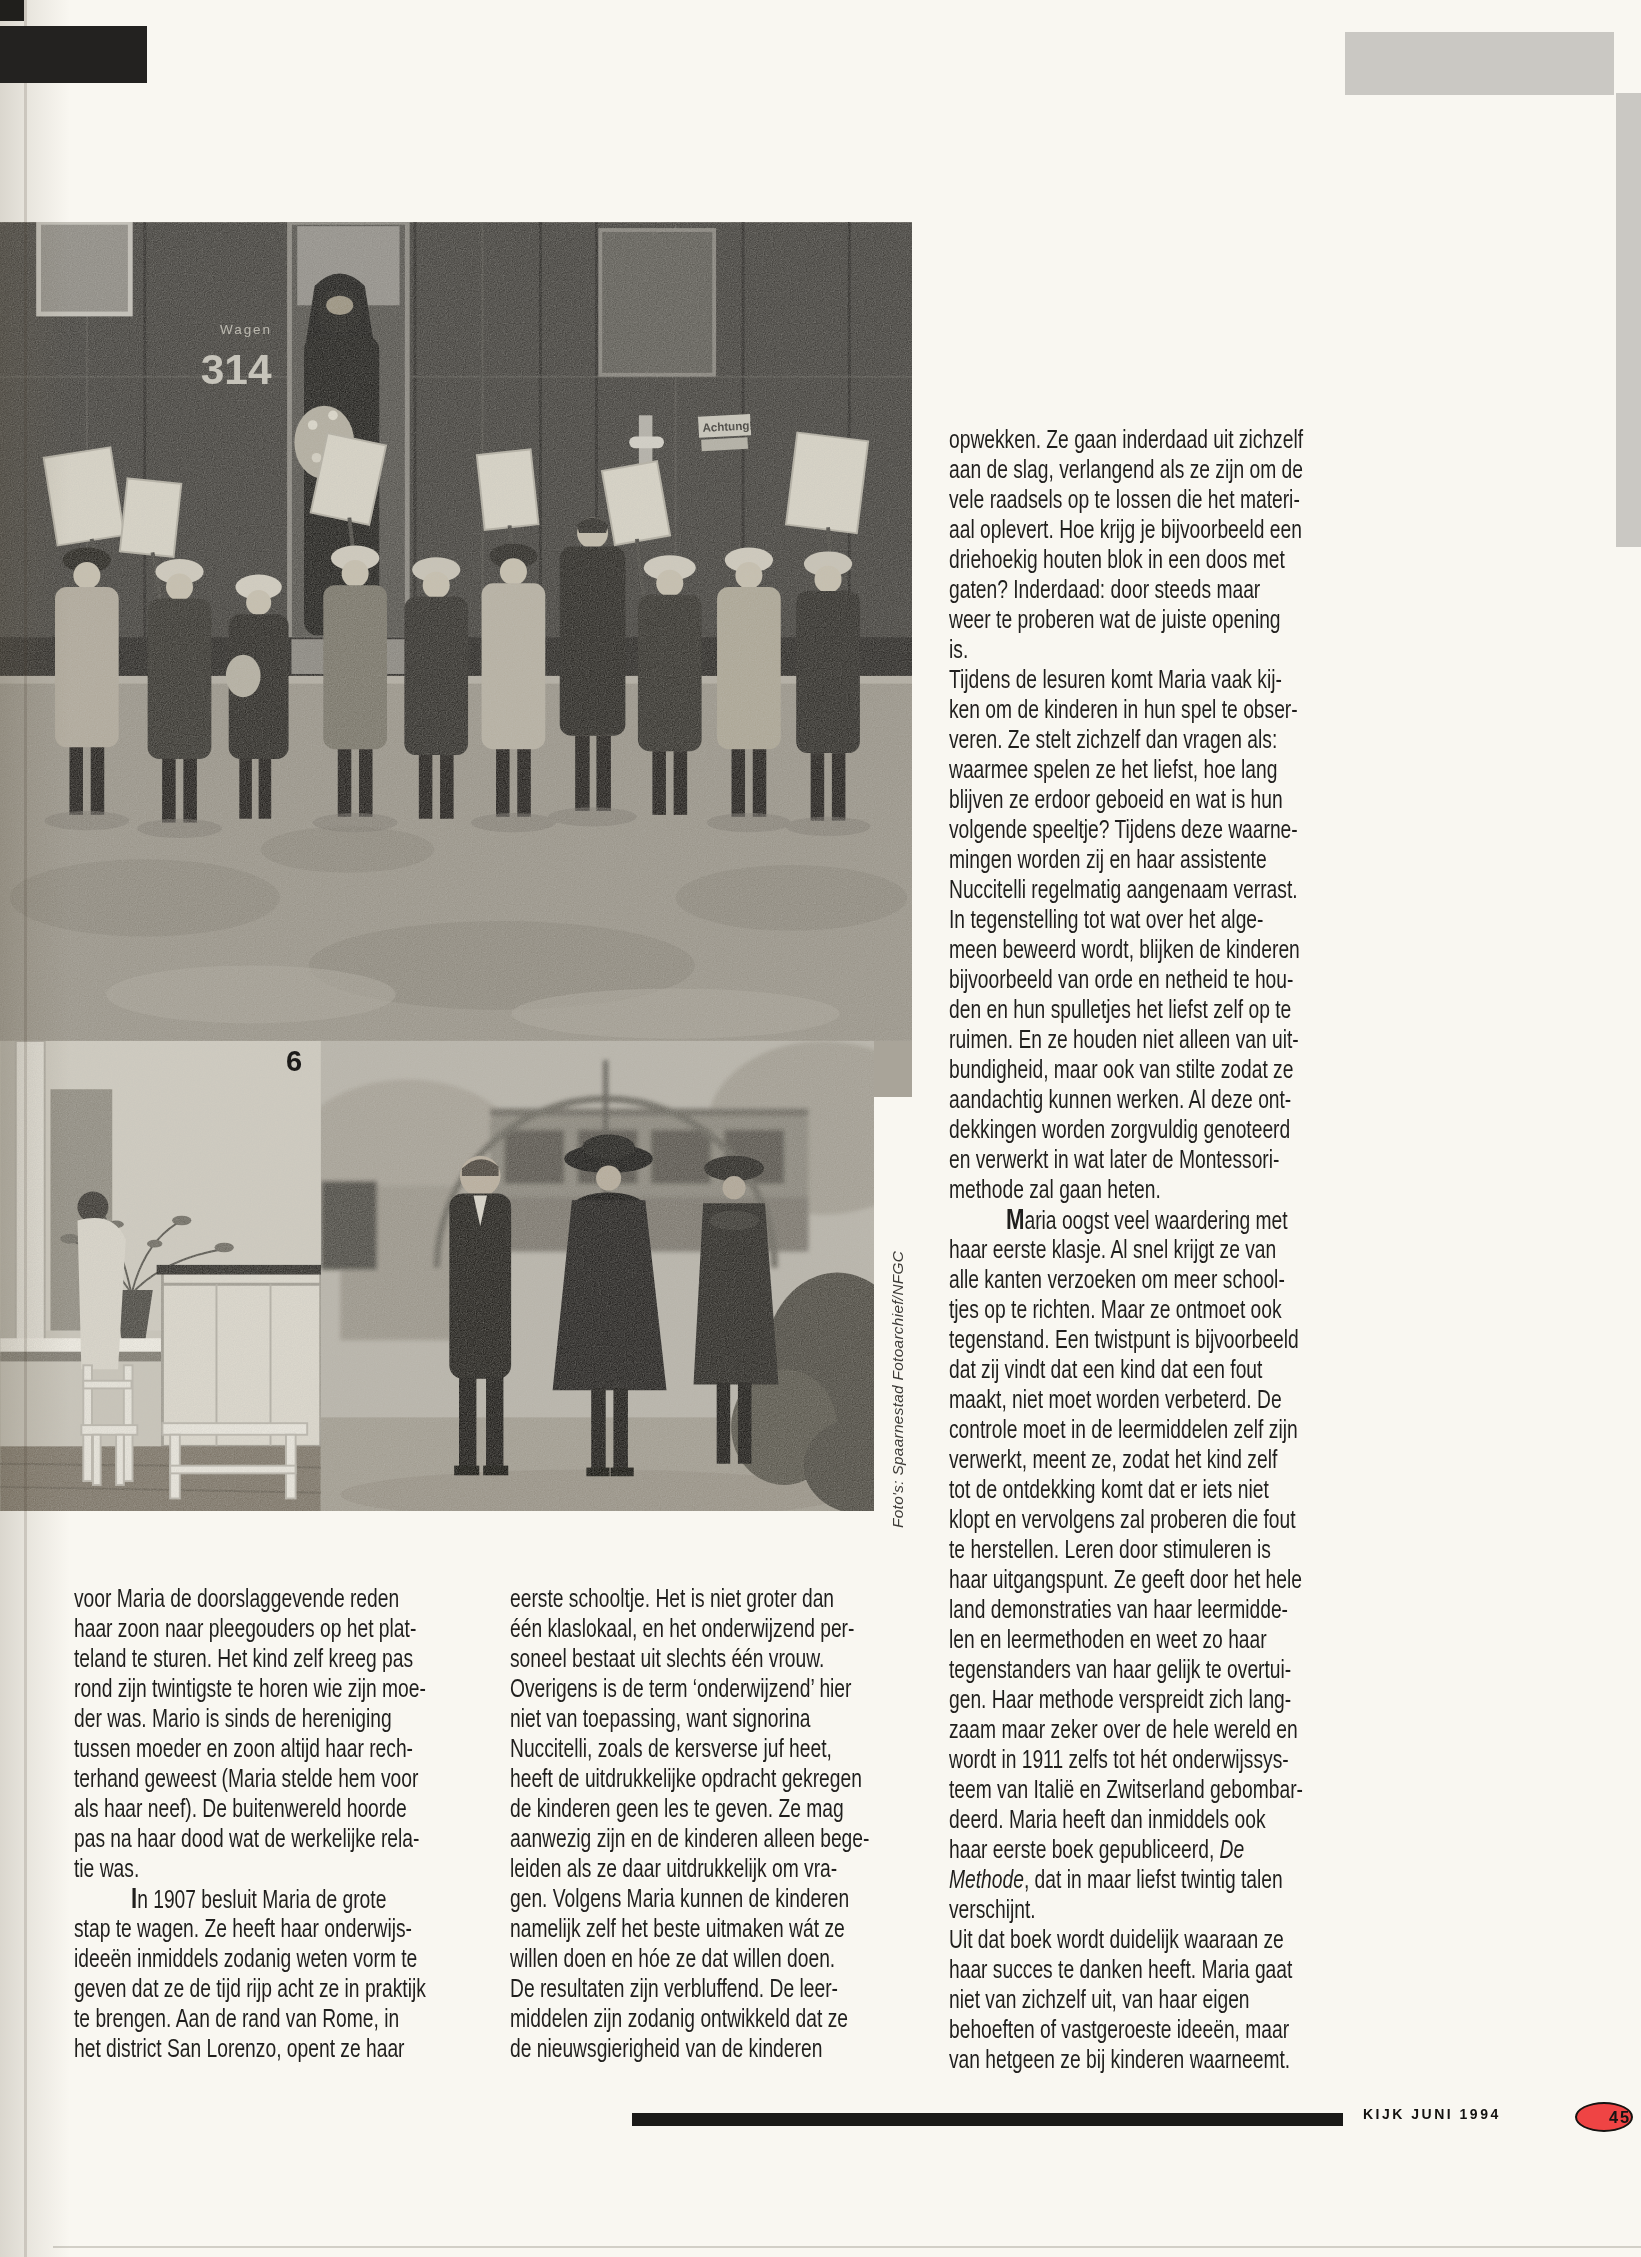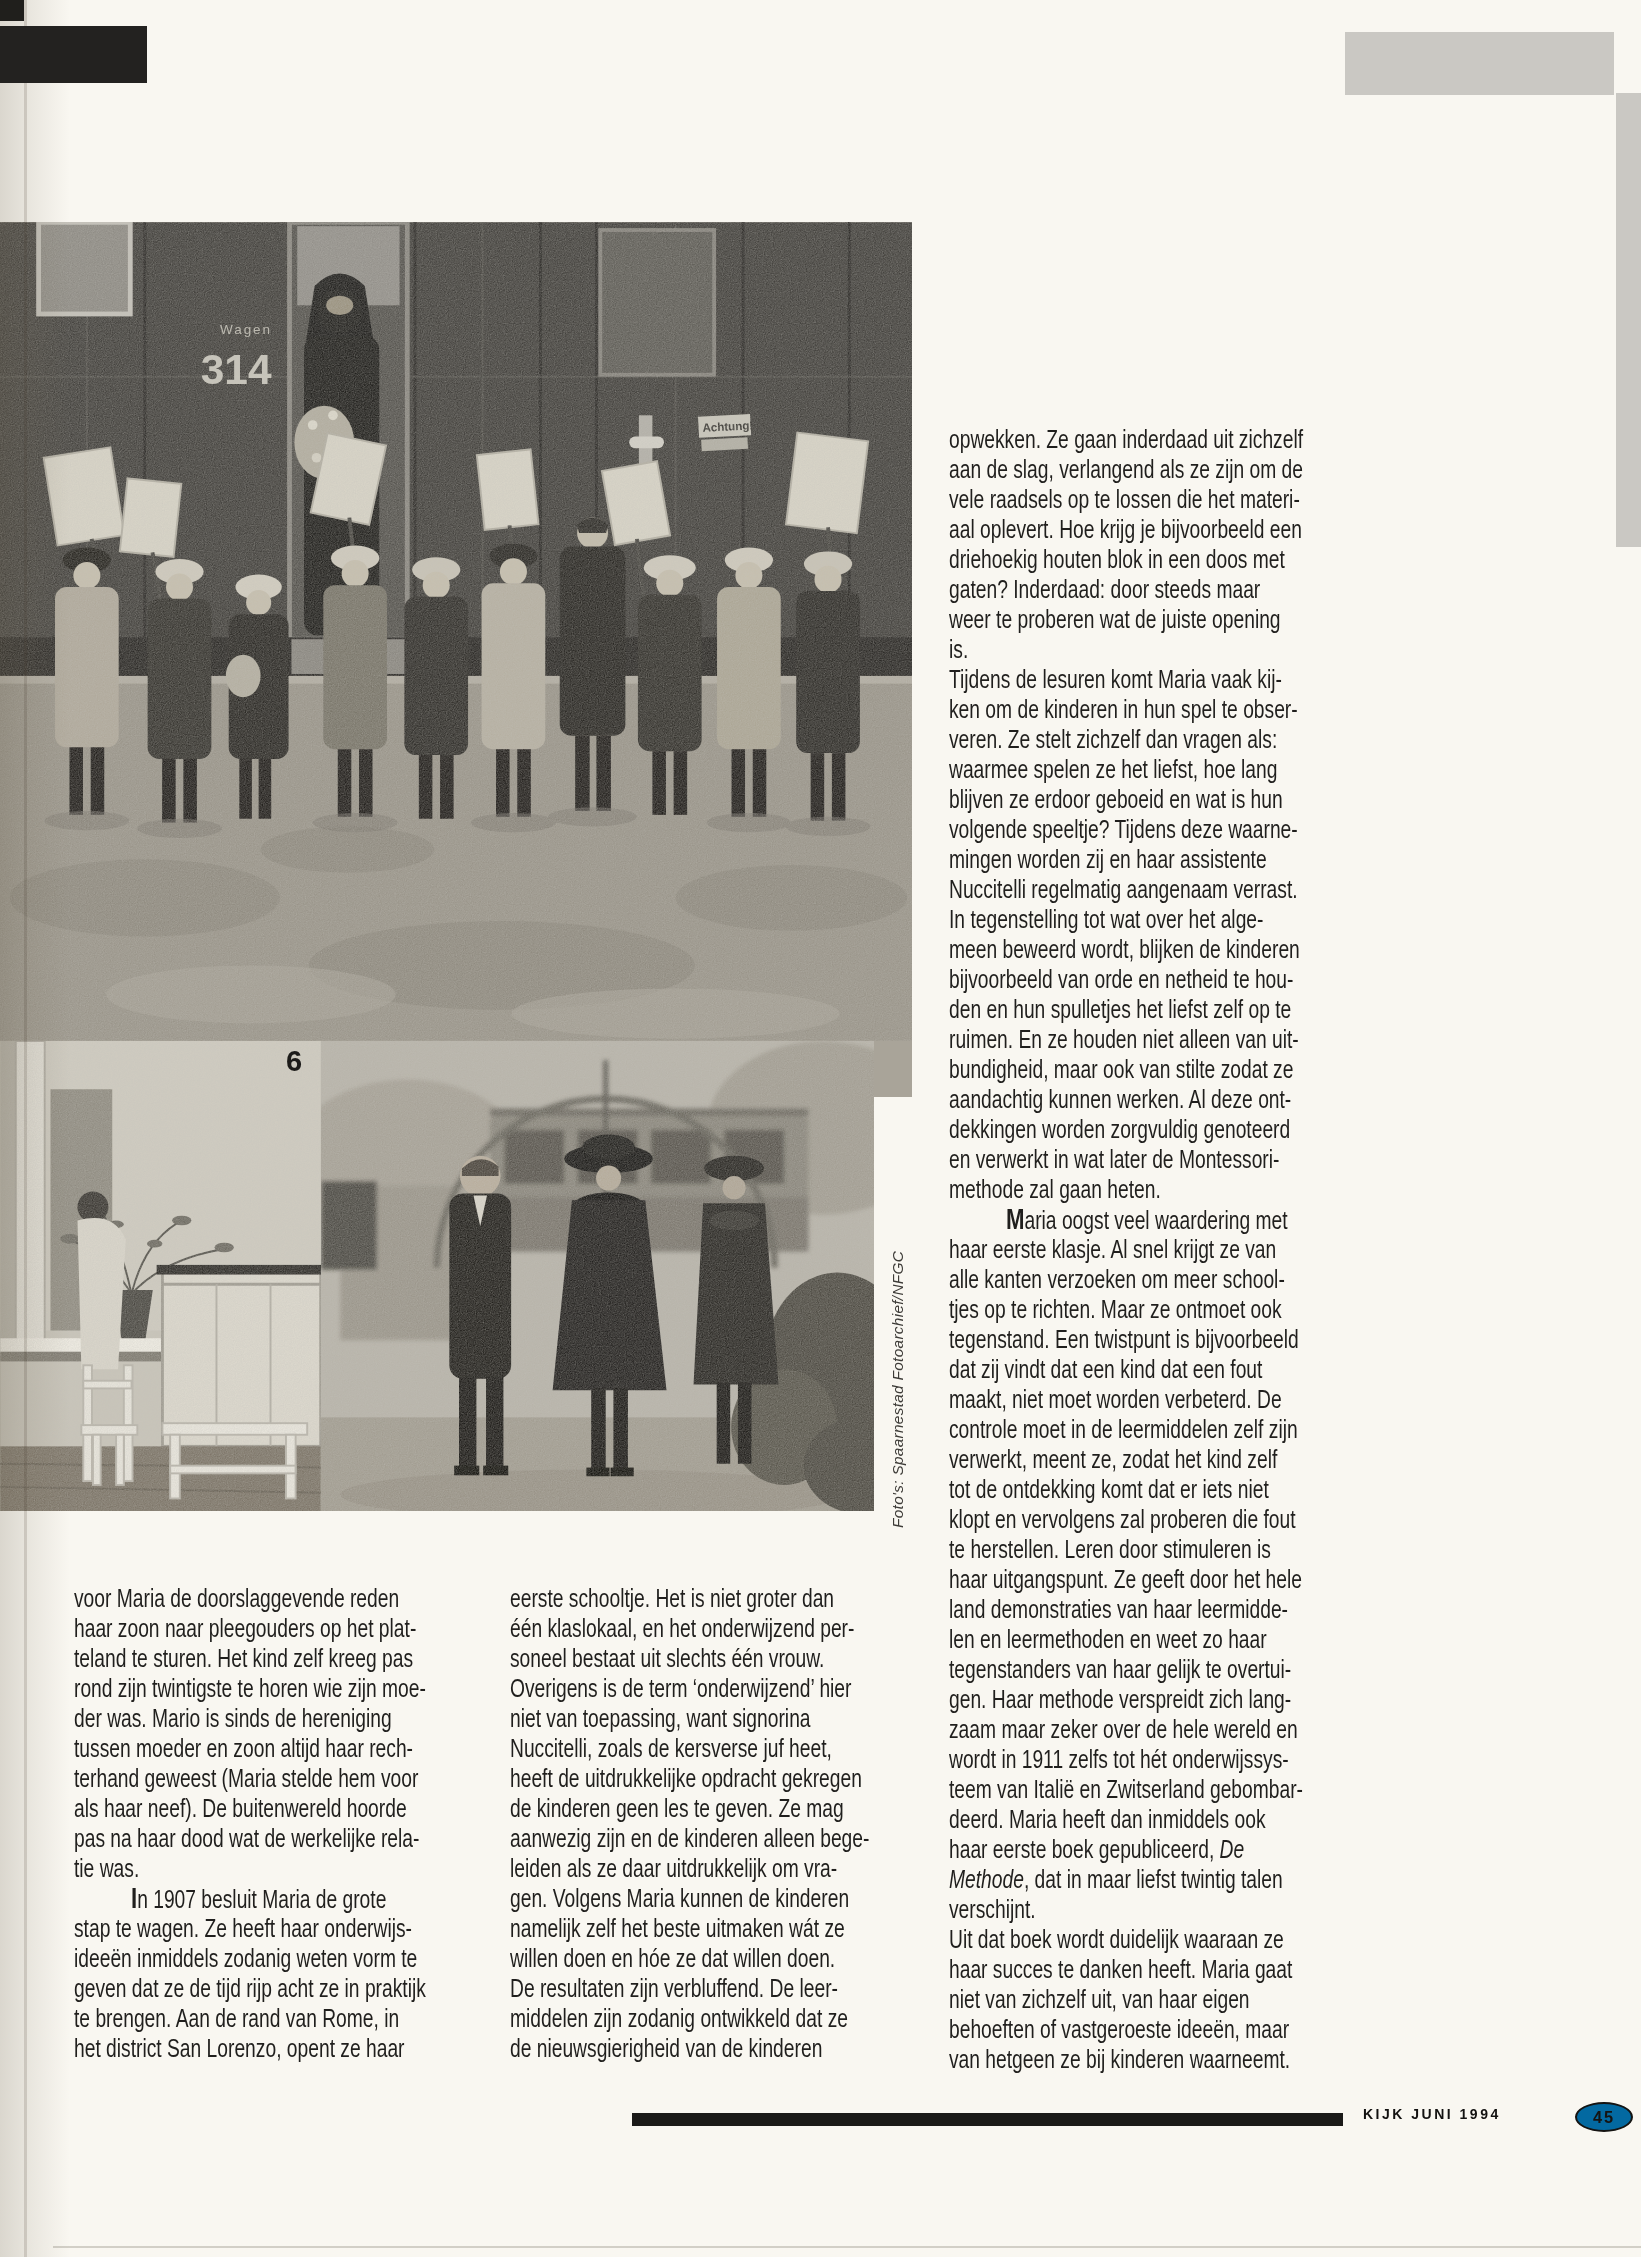--- a/index.html
+++ b/index.html
@@ -30,22 +30,22 @@
   #col-middle{left:510px;top:1583px;}
   #col-right{left:949px;top:424px;}
   .tline{height:30px;}
   .bold-initial{font-weight:bold;font-size:30px;}
   .italic{font-style:italic;}
   
   .rule{position:absolute;left:632px;top:2113px;width:711px;height:12.6px;background:#1b1a18;}
   .footer-text{position:absolute;left:1363px;top:2106px;font-weight:bold;font-size:14px;
                letter-spacing:2.5px;color:#121110;}
   .pagenum{position:absolute;left:1575px;top:2102px;width:54px;height:26px;border:2.9px solid #151412;
-           border-radius:50%;display:flex;align-items:center;justify-content:center;
-           font-weight:bold;font-size:16.4px;letter-spacing:1.9px;color:#151412;background:#0369a1;}
+           border-radius:50%;display:flex;align-items:center;justify-content:flex-end;
+           font-weight:bold;font-size:16.4px;letter-spacing:1.9px;color:#151412;background:#ef4444;}
 </style>
 </head>
 <body>
 
 <div class="page">
 
   <svg width="0" height="0" style="position:absolute">
     <defs>
       <filter id="grain" x="0%" y="0%" width="100%" height="100%">
         <feTurbulence type="fractalNoise" baseFrequency="0.85" numOctaves="2" stitchTiles="stitch"></feTurbulence>

